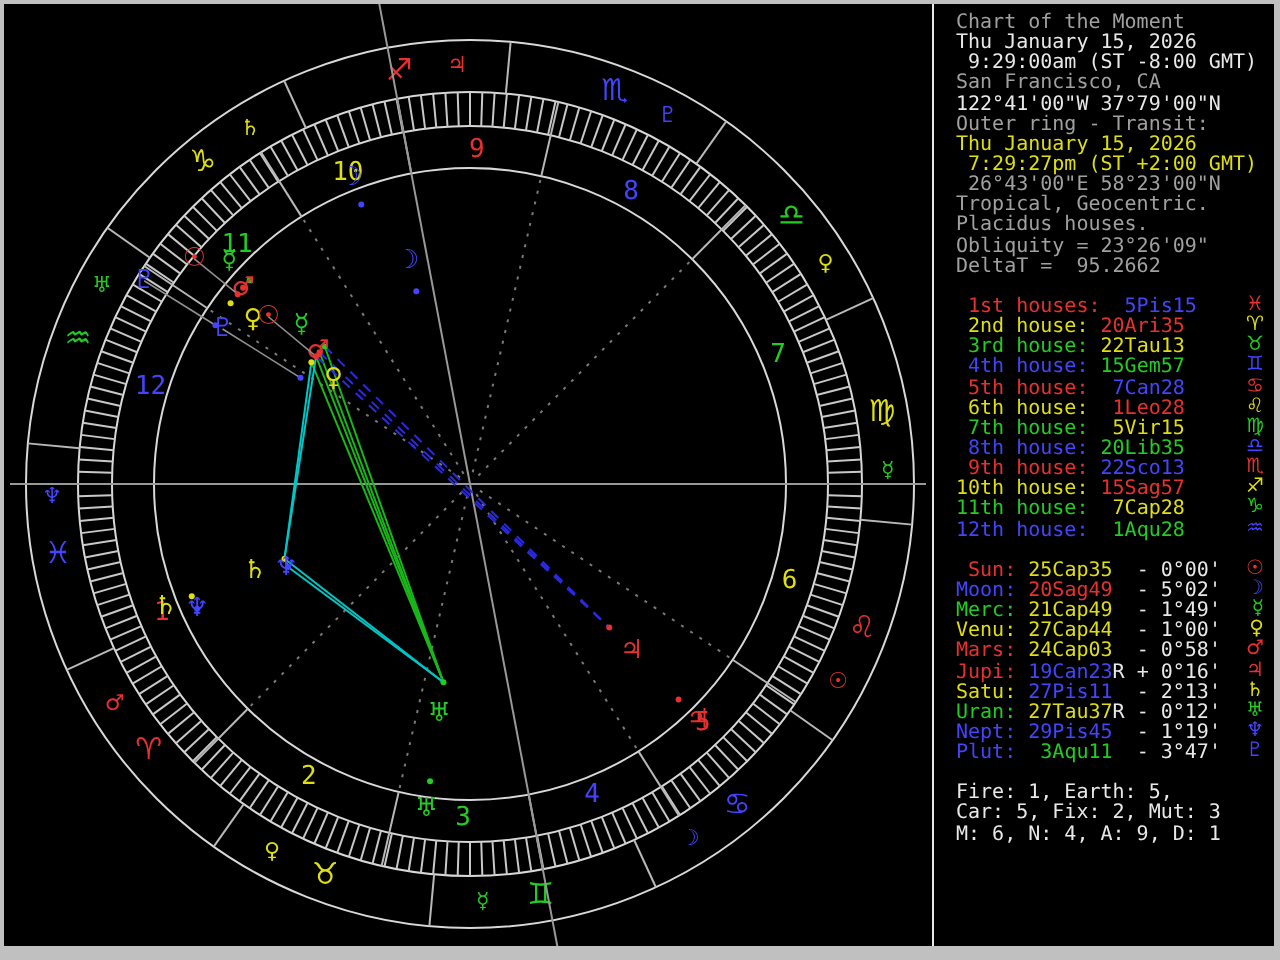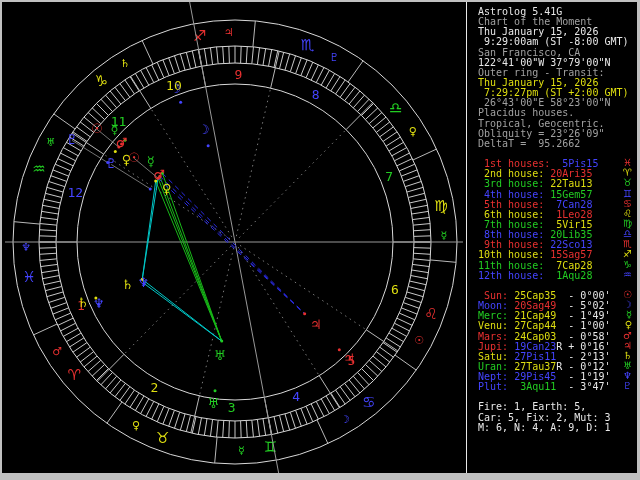--- a/index.html
+++ b/index.html
@@ -348,32 +348,31 @@
         <text x="164.78989170432163" y="187.6227040952682" fill="#dfdf10" font-size="13" font-family="&quot;DejaVu Sans&quot;,sans-serif" text-anchor="middle" dominant-baseline="middle">♀</text>
         <line x1="148.25999551066258" y1="186.90450453054356" x2="109.27959344556734" y2="162.4805766145936" stroke="#909090" stroke-width="0.8"></line>
         <circle cx="148.25999551066258" cy="186.90450453054356" r="1.5" fill="#4444ff"></circle>
         <text x="109.27959344556734" y="162.4805766145936" fill="#4444ff" font-size="13" font-family="&quot;DejaVu Sans&quot;,sans-serif" text-anchor="middle" dominant-baseline="middle">♇</text>
         <circle cx="140.2359169224212" cy="277.3473545351751" r="1.5" fill="#dfdf10"></circle>
         <text x="125.39366363000862" y="283.3229312608031" fill="#dfdf10" font-size="13" font-family="&quot;DejaVu Sans&quot;,sans-serif" text-anchor="middle" dominant-baseline="middle">♄</text>
         <circle cx="142.00387291234568" cy="281.46932426562387" r="1.5" fill="#4444ff"></circle>
         <text x="141.09391164146913" y="281.8840175082801" fill="#4444ff" font-size="13" font-family="&quot;DejaVu Sans&quot;,sans-serif" text-anchor="middle" dominant-baseline="middle">♆</text>
       </svg>
     <div id="panel">
-        <div class="row"><span class="c-white">Astrolog 5.41G</span></div>
         <div class="row"><span class="c-gray">Chart of the Moment</span></div>
         <div class="row"><span class="c-white">Thu January 15, 2026</span></div>
         <div class="row"><span class="c-white"> 9:29:00am (ST -8:00 GMT)</span></div>
         <div class="row"><span class="c-gray">San Francisco, CA</span></div>
         <div class="row"><span class="c-white">122°41'00"W 37°79'00"N</span></div>
         <div class="row"><span class="c-gray">Outer ring - Transit:</span></div>
         <div class="row"><span class="c-yellow">Thu January 15, 2026</span></div>
         <div class="row"><span class="c-yellow"> 7:29:27pm (ST +2:00 GMT)</span></div>
         <div class="row"><span class="c-gray"> 26°43'00"E 58°23'00"N</span></div>
+        <div class="row"><span class="c-gray">Tropical, Geocentric.</span></div>
         <div class="row"><span class="c-gray">Placidus houses.</span></div>
-        <div class="row"><span class="c-gray">Tropical, Geocentric.</span></div>
         <div class="row"><span class="c-gray">Obliquity = 23°26'09"</span></div>
         <div class="row"><span class="c-gray">DeltaT =  95.2662</span></div>
         <div class="row"></div>
         <div class="row"><span class="c-red"> 1st houses:</span><span class="c-blue">  5Pis15</span><span class="glyph c-red">♓</span></div>
         <div class="row"><span class="c-yellow"> 2nd house:</span><span class="c-red"> 20Ari35</span><span class="glyph c-yellow">♈</span></div>
         <div class="row"><span class="c-green"> 3rd house:</span><span class="c-yellow"> 22Tau13</span><span class="glyph c-green">♉</span></div>
         <div class="row"><span class="c-blue"> 4th house:</span><span class="c-green"> 15Gem57</span><span class="glyph c-blue">♊</span></div>
         <div class="row"><span class="c-red"> 5th house:</span><span class="c-blue">  7Can28</span><span class="glyph c-red">♋</span></div>
         <div class="row"><span class="c-yellow"> 6th house:</span><span class="c-red">  1Leo28</span><span class="glyph c-yellow">♌</span></div>
         <div class="row"><span class="c-green"> 7th house:</span><span class="c-yellow">  5Vir15</span><span class="glyph c-green">♍</span></div>

